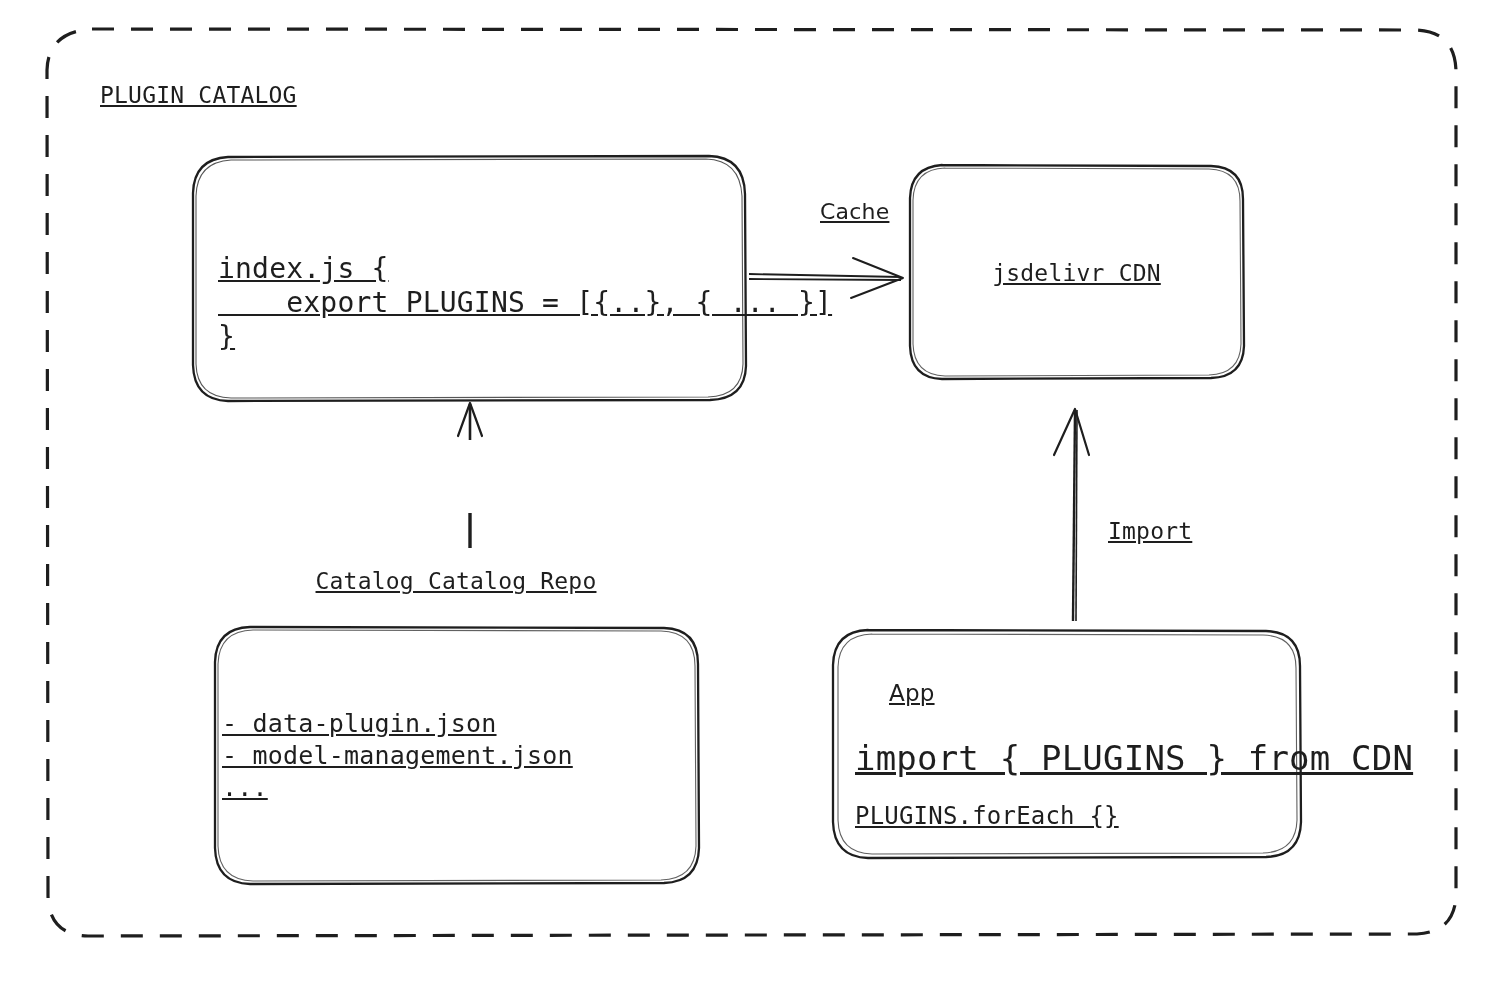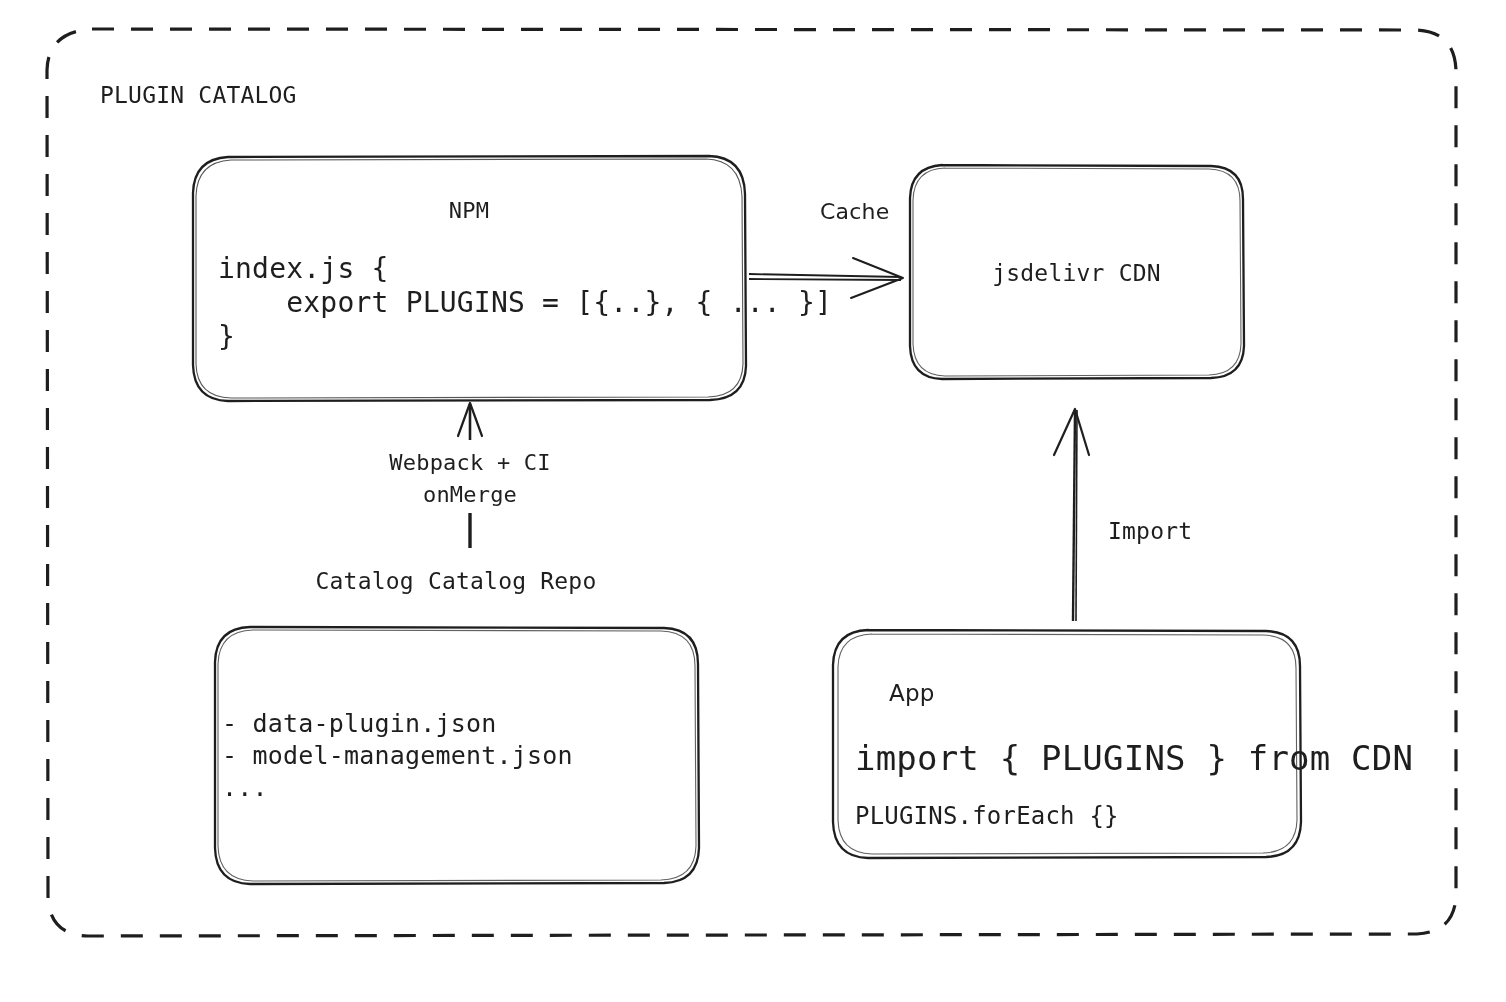--- a/index.html
+++ b/index.html
@@ -24,20 +24,21 @@
     width: 1506px;
     height: 1002px;
     pointer-events: none;
   }
   .txt {
     position: absolute;
     white-space: pre;
     font-family: "DejaVu Sans Mono", "Liberation Mono", monospace;
     color: #1e1e1e;
     letter-spacing: 0.2px;
+    text-decoration: underline;
   }
   .sans {
     font-family: "DejaVu Sans", "Liberation Sans", sans-serif;
     margin-left: 31px;
   }
 
   
   #group-title {
     left: 100px;
     top: 82px;
@@ -164,32 +165,29 @@
     <g>
       <line x1="1073" y1="621" x2="1075" y2="410" stroke="#1e1e1e" stroke-width="2.4"></line>
       <line x1="1076" y1="621" x2="1077" y2="410" stroke="#1e1e1e" stroke-width="1.6"></line>
       <path d="M 1054,455 L 1075,409 L 1089,455" fill="none" stroke="#1e1e1e" stroke-width="2.2" stroke-linecap="round" stroke-linejoin="round"></path>
     </g>
 
   </svg>
 
   <div class="txt" id="group-title">PLUGIN CATALOG</div>
 
-  <div class="txt" id="npm-title">NPM</div>
 
   <div class="txt" id="npm-code">index.js {
     export PLUGINS = [{..}, { ... }]
 }</div>
 
   <div class="txt" id="cdn-title">jsdelivr CDN</div>
 
   <div class="txt sans" id="cache-label">Cache</div>
 
-  <div class="txt" id="webpack-label">Webpack + CI
-onMerge</div>
 
   <div class="txt" id="repo-title">Catalog Catalog Repo</div>
 
   <div class="txt" id="repo-list">- data-plugin.json
 - model-management.json
 ...</div>
 
   <div class="txt" id="import-label">Import</div>
 
   <div class="txt sans" id="app-title">App</div>

